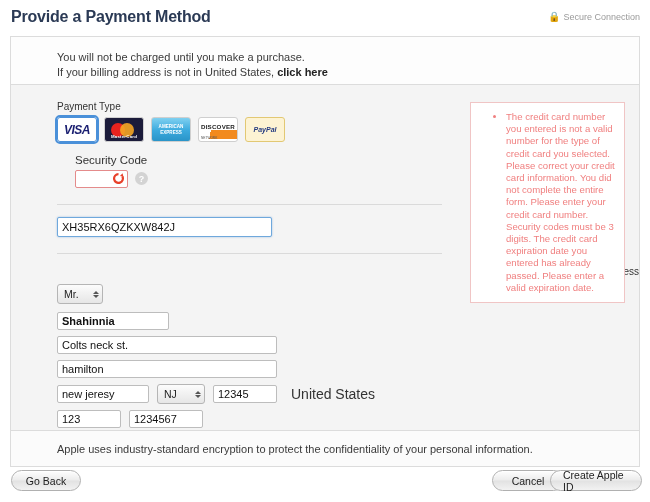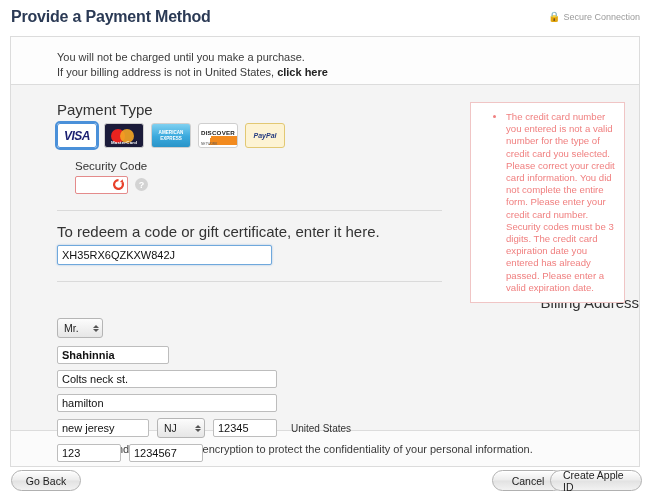--- a/index.html
+++ b/index.html
@@ -44,21 +44,21 @@
   #form-panel {
     margin:0 10px;
     border:1px solid #dcdcdc;
     background:#f4f4f4;
     height:347px;
     position:relative;
     padding-left:46px;
     padding-top:16px;
   }
 
-  .sec-label { font-size:15px; color:#333; margin-bottom:5px; }
+  .sec-label { font-size:10px; color:#333; margin-bottom:5px; }
 
   
   #card-brands { display:flex; gap:7px; margin-bottom:12px; }
   .brand {
     width:40px; height:25px; border-radius:3px;
     display:flex; align-items:center; justify-content:center;
     overflow:hidden; position:relative;
     border:1px solid #cfcfcf; background:#fff;
   }
   .brand.selected { outline:2px solid #4a90d9; outline-offset:0px; border-color:#4a90d9; }
@@ -224,21 +224,20 @@
             <path d="M10.5 0.4 L11.2 4.2 L7.6 3.2 Z" fill="#e8402a"></path>
           </svg>
         </div>
         <div class="help-ic">?</div>
       </div>
     </div>
   </div>
 
   <div class="divider"></div>
 
-  <div class="sec-label">To redeem a code or gift certificate, enter it here.</div>
   <input id="redeem-input" class="txtbox focus" value="XH35RX6QZKXW842J" style="">
 
   <div class="divider"></div>
 
   <div class="sec-label" style="margin-bottom:7px;text-align:right;">Billing Address</div>
 
   <div class="sel" style="width:46px;margin-bottom:8px;">
     <span>Mr.</span>
     <span class="arrows">
         <i class="up"></i>
@@ -258,21 +257,21 @@
   <div class="row" style="align-items:center;">
     <input class="txtbox" style="width: 92px;" value="new jeresy">
     <div class="sel" style="width:48px;">
       <span>NJ</span>
       <span class="arrows">
           <i class="up"></i>
           <i class="dn"></i>
         </span>
     </div>
     <input class="txtbox" style="width: 64px;" value="12345">
-    <span style="font-size:10px;color:#333;margin-left:6px;">United States</span>
+    <span style="font-size:14px;color:#333;margin-left:6px;">United States</span>
   </div>
   <div class="row">
     <input class="txtbox" style="width: 64px;" value="123">
     <input class="txtbox" style="width: 74px;" value="1234567">
   </div>
 
   <div id="err-panel">
     <ul>
       <li>The credit card number you entered is not a valid number for the type of credit card you selected. Please correct your credit card information. You did not complete the entire form. Please enter your credit card number. Security codes must be 3 digits. The credit card expiration date you entered has already passed. Please enter a valid expiration date.</li>
     </ul>

